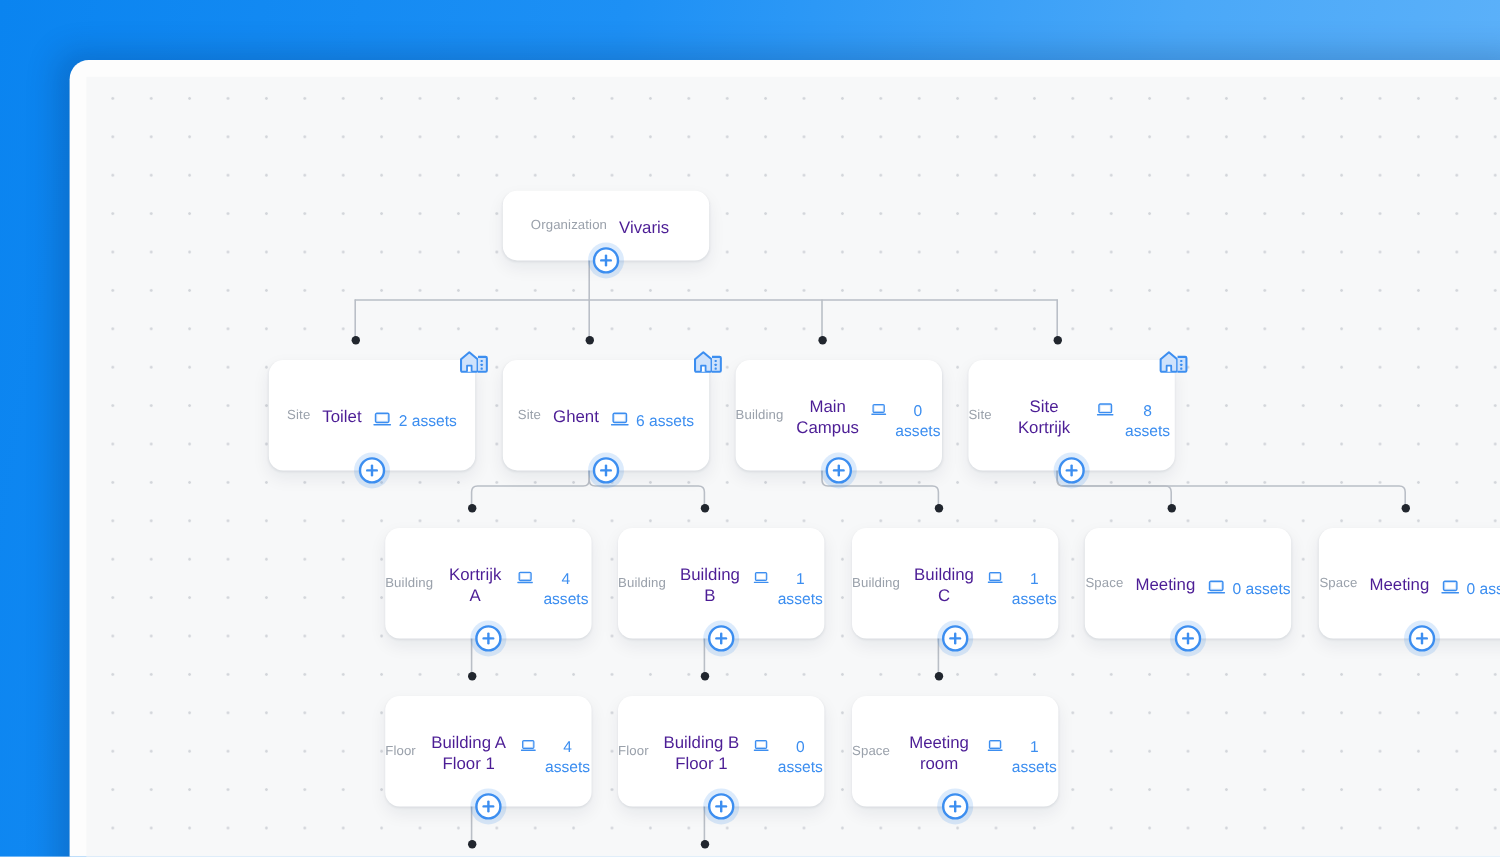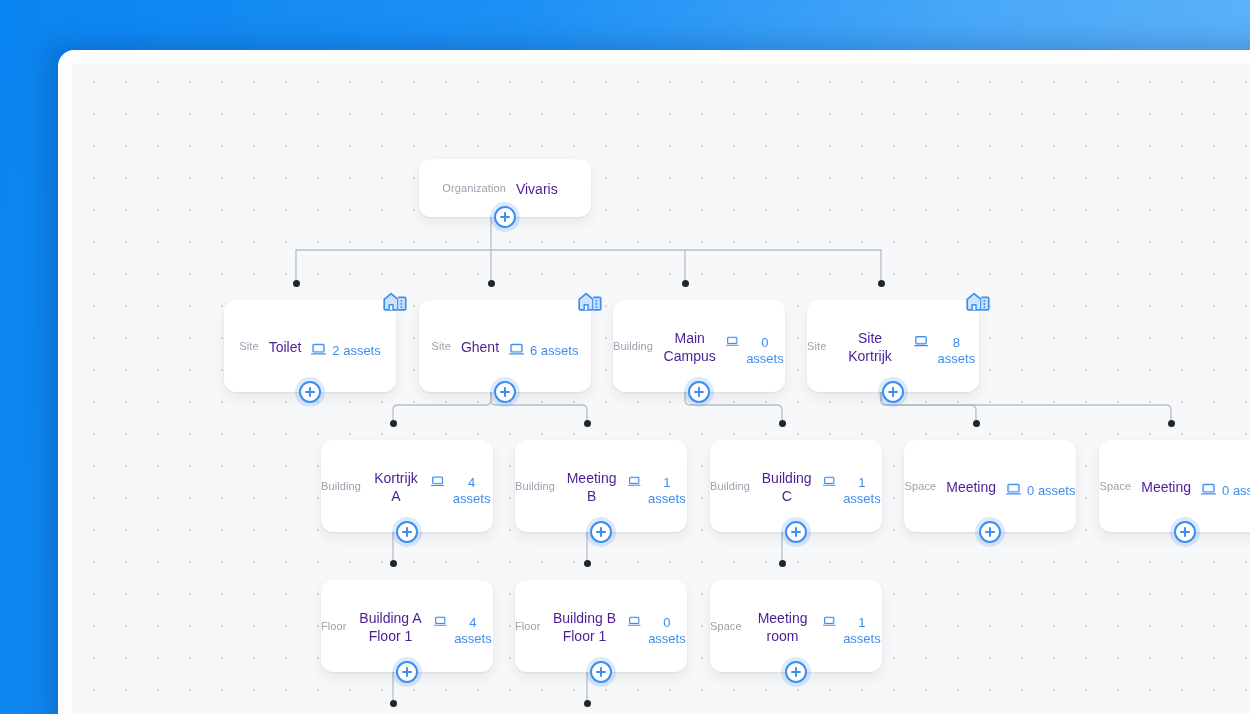--- a/index.html
+++ b/index.html
@@ -278,21 +278,21 @@
                 <rect x="2" y="1.5" width="12" height="8.2" rx="1.2" fill="#cfe2fb" stroke="#3c8ef0" stroke-width="1.3"></rect>
                 <rect x="3.6" y="3" width="8.8" height="5.2" fill="#ffffff"></rect>
                 <path d="M0.6 11.8h14.8" stroke="#3c8ef0" stroke-width="1.4" stroke-linecap="round"></path>
               </svg>
               <span>4 assets</span>
             </div>
           </div>
           <div class="plus" style="left: 324px; top: 457px;"></div>
           <div class="node lvl" style="left: 443px; top: 376px; width: 172px; height: 92px;">
             <div class="node-type">Building</div>
-            <div class="node-title">Meeting B</div>
+            <div class="node-title">Building B</div>
             <div class="node-assets">
               <svg class="laptop-icon" width="15" height="13" viewBox="0 0 16 14">
                 <rect x="2" y="1.5" width="12" height="8.2" rx="1.2" fill="#cfe2fb" stroke="#3c8ef0" stroke-width="1.3"></rect>
                 <rect x="3.6" y="3" width="8.8" height="5.2" fill="#ffffff"></rect>
                 <path d="M0.6 11.8h14.8" stroke="#3c8ef0" stroke-width="1.4" stroke-linecap="round"></path>
               </svg>
               <span>1 assets</span>
             </div>
           </div>
           <div class="plus" style="left: 518px; top: 457px;"></div>

